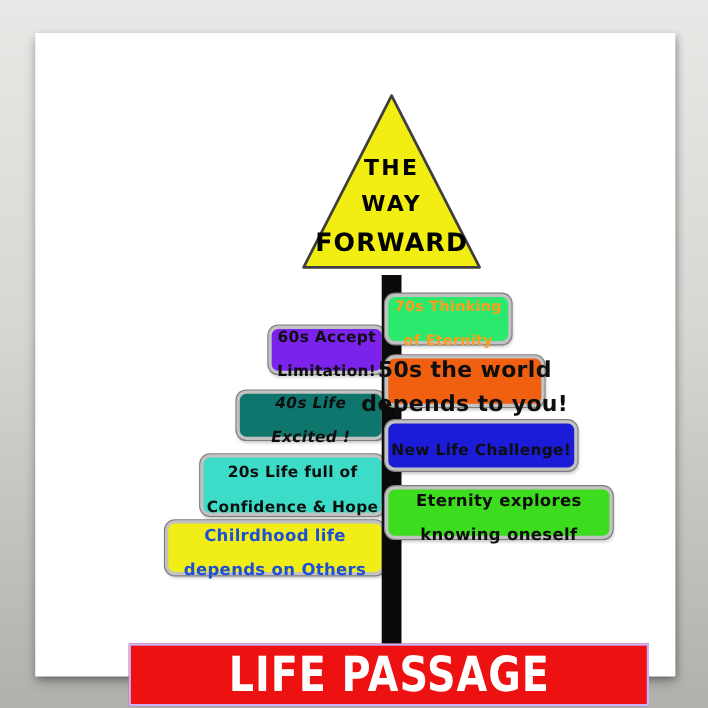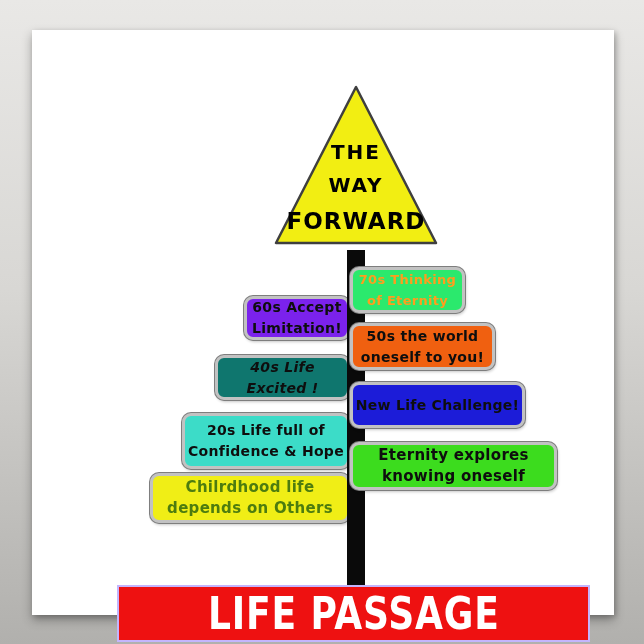--- a/index.html
+++ b/index.html
@@ -25,26 +25,26 @@
     background:#0a0a0a; z-index:3;
   }
   .sign {
     position:absolute; border-radius:9px;
     border:3px solid #c2c2c2;
     box-shadow: 0 0 0 1px #7e7e7e, 1px 2px 3px rgba(0,0,0,0.22);
     display:flex; flex-direction:column; justify-content:center; align-items:center;
     font-weight:bold; text-align:center; letter-spacing:0.3px;
     box-sizing:border-box;
   }
-  .sign .line { line-height:21px; white-space:nowrap; }
+  .sign .line { line-height:21px; white-space:nowrap;margin-top:10px; }
   .sign-left  { z-index:2; }
   .sign-right { z-index:4; }
   .sign-70s       { left:318px; top:237px; width:115px; height:46px; font-size:13px; }
   .sign-60s       { left:212px; top:266px; width:106px; height:44px; font-size:14px; }
-  .sign-50s       { left:318px; top:293px; width:145px; height:47px; font-size:14px; }
+  .sign-50s       { left:318px; top:293px; width:145px; height:47px; font-size:20px; }
   .sign-40s       { left:183px; top:325px; width:135px; height:45px; font-size:14px; }
   .sign-30s       { left:318px; top:352px; width:175px; height:46px; font-size:14px; }
   .sign-20s       { left:150px; top:383px; width:168px; height:56px; font-size:14px; }
   .sign-teenager  { left:318px; top:412px; width:207px; height:48px; font-size:15px; }
   .sign-childhood { left:118px; top:443px; width:200px; height:50px; font-size:15px; }
   .banner {
     position:absolute; left:85px; top:555px; width:473px; height:57px;
     border:2px solid #c4b5fd; box-sizing:border-box; z-index:6;
     display:flex; align-items:center; justify-content:center;
   }
@@ -75,21 +75,21 @@
       <div class="line">of Eternity</div>
     </div>
 
     <div class="sign sign-left sign-60s" style="background-color: rgb(123, 34, 236); color: rgb(14, 14, 14);">
       <div class="line">60s Accept</div>
       <div class="line">Limitation!</div>
     </div>
 
     <div class="sign sign-right sign-50s" style="background-color: rgb(240, 96, 16); color: rgb(14, 14, 14);">
       <div class="line">50s  the world</div>
-      <div class="line">oneself to you!</div>
+      <div class="line">depends to you!</div>
     </div>
 
     <div class="sign sign-left sign-40s" style="background-color: #0f766e; color: rgb(14, 14, 14); font-style: italic;">
       <div class="line">40s Life</div>
       <div class="line">Excited !</div>
     </div>
 
     <div class="sign sign-right sign-30s" style="background-color: rgb(28, 28, 216); color: rgb(14, 14, 14);">
       <div class="line">New Life Challenge!</div>
     </div>
@@ -97,21 +97,21 @@
     <div class="sign sign-left sign-20s" style="background-color: rgb(60, 220, 200); color: rgb(14, 14, 14);">
       <div class="line">20s Life full of</div>
       <div class="line">Confidence &amp; Hope</div>
     </div>
 
     <div class="sign sign-right sign-teenager" style="background-color: rgb(60, 220, 30); color: rgb(14, 14, 14);">
       <div class="line">Eternity explores</div>
       <div class="line">knowing oneself</div>
     </div>
 
-    <div class="sign sign-left sign-childhood" style="background-color: rgb(240, 238, 22); color: #4d7c0f;">
+    <div class="sign sign-left sign-childhood" style="background-color: rgb(240, 238, 22); color: #1d4ed8;">
       <div class="line">Chilrdhood life</div>
       <div class="line">depends on Others</div>
     </div>
 
     <div class="banner" style="background-color: rgb(238, 17, 17); color: rgb(255, 255, 255);">
       <span class="banner-text">LIFE PASSAGE</span>
     </div>
 
   </div>
 </div>

